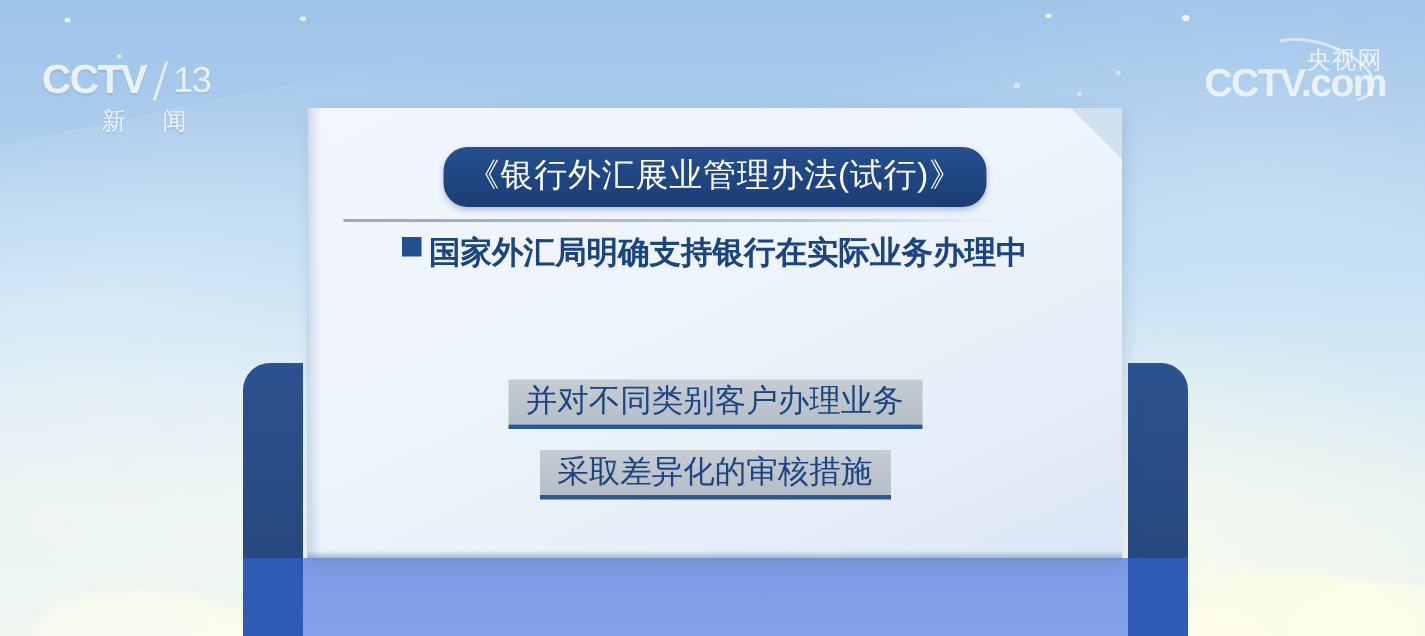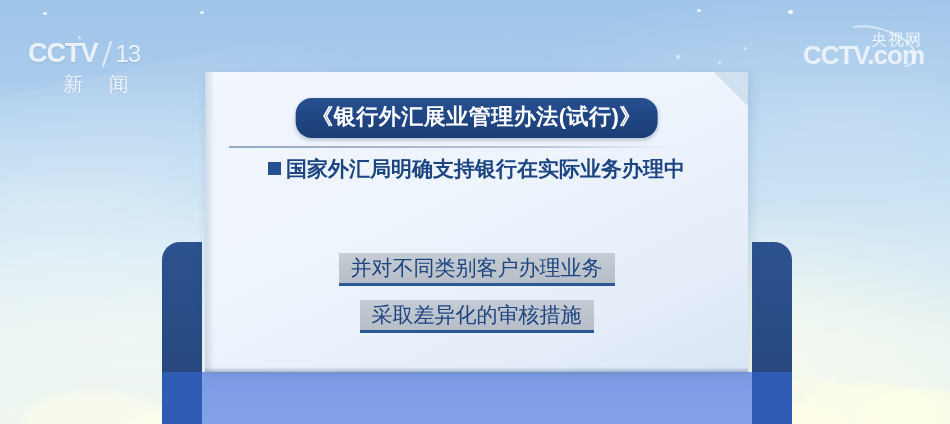--- a/index.html
+++ b/index.html
@@ -98,32 +98,32 @@
     background:linear-gradient(180deg,rgba(110,140,180,0),rgba(90,120,165,.45));
   }
 
   
   .title-pill{
     position:absolute;left:50%;top:26px;transform:translateX(-50%);
     background:linear-gradient(180deg,#27508f 0%,#1f4582 55%,#1b3d74 100%);
     color:#ffffff;
     border-radius:16px;
     padding:4px 16px 6px;
-    font-size:22px;font-weight:bold;letter-spacing:.5px;
+    font-size:22px;font-weight:normal;letter-spacing:.5px;
     white-space:nowrap;
     box-shadow:0 2px 4px rgba(30,60,110,.30);
   }
   .divider{
     position:absolute;left:24px;top:74px;width:440px;height:2px;
     background:linear-gradient(90deg,#93a9c3,#b7c6da 70%,rgba(183,198,218,0));
   }
 
   .line{
     position:absolute;left:0;width:543px;
-    display:flex;justify-content:center;align-items:center;
+    display:flex;justify-content:center;
   }
   .line.l1{top:86px;}
   .line.l2{top:133px;}
   .line.l3{top:181px;}
   .line.l4{top:228px;}
 
   .bullet-sq{
     display:inline-block;width:13px;height:13px;background:#25508f;
     margin-right:5px;flex:none;
   }
@@ -150,21 +150,21 @@
     font-size:27px;font-weight:bold;letter-spacing:-1px;display:flex;align-items:center;gap:6px;
   }
   .cctv13 .sep{
     display:inline-block;width:2px;height:26px;background:rgba(255,255,255,.7);
     transform:skewX(-18deg);margin:0 2px;
   }
   .cctv13 .n13{
     font-size:24px;font-weight:normal;
   }
   .cctv13 .row2{
-    font-size:20px;letter-spacing:10px;text-align:center;margin-top:2px;padding-left:34px;
+    font-size:16px;letter-spacing:10px;text-align:center;margin-top:2px;padding-left:34px;
   }
 
   .cctvcom{
     position:absolute;right:26px;top:42px;
     color:rgba(255,255,255,.72);user-select:none;text-align:right;
   }
   .cctvcom .big{font-size:26px;font-weight:bold;letter-spacing:-1px;line-height:1;}
   .cctvcom .cn{
     font-size:16px;letter-spacing:1px;position:absolute;right:2px;top:-12px;
     color:rgba(255,255,255,.78);

